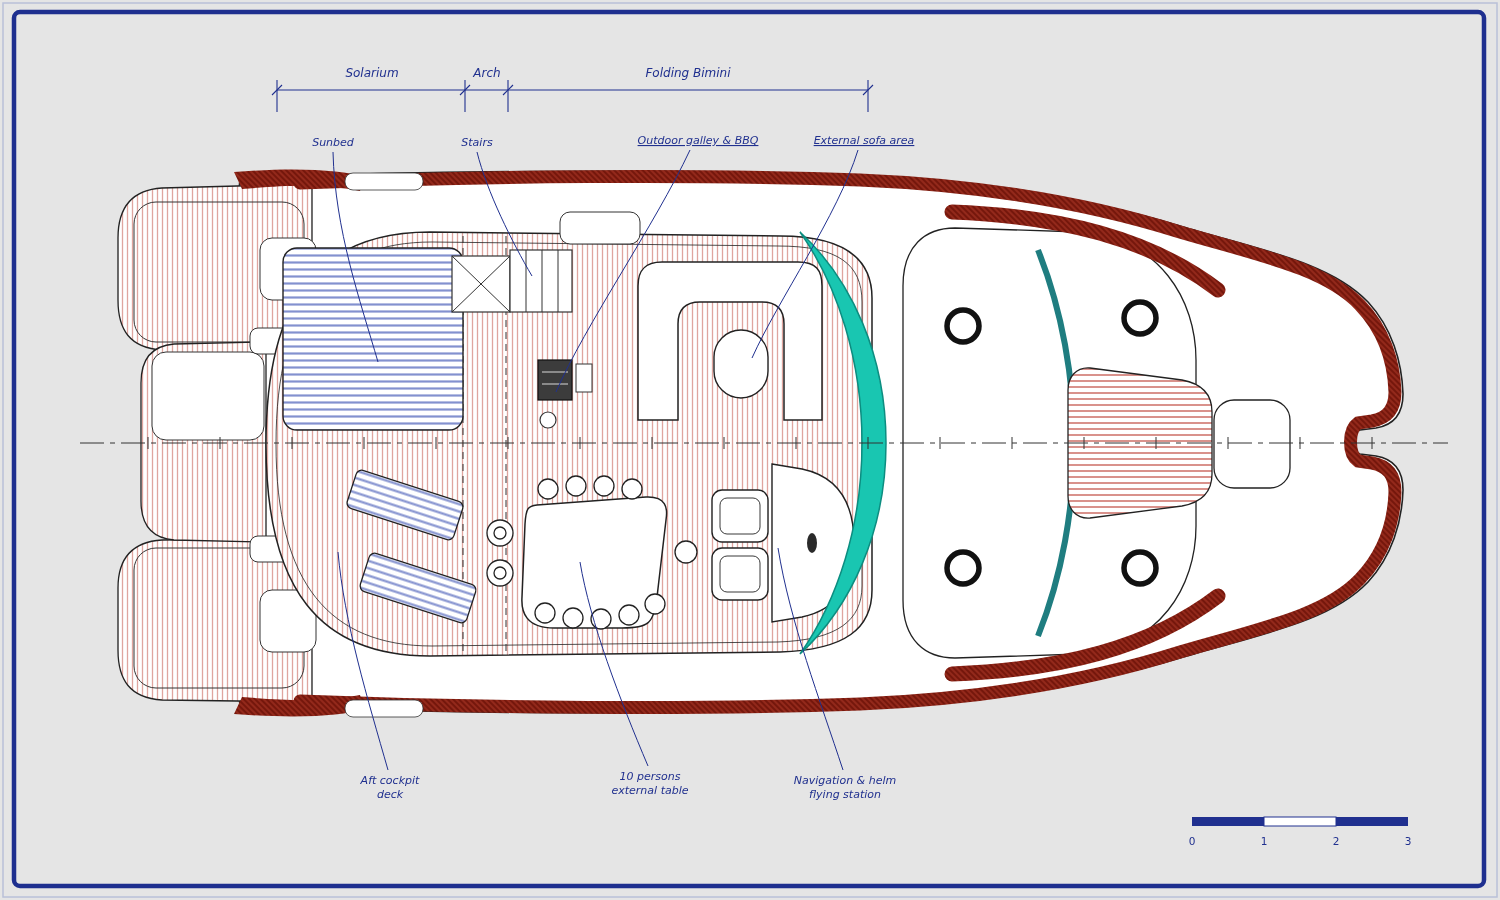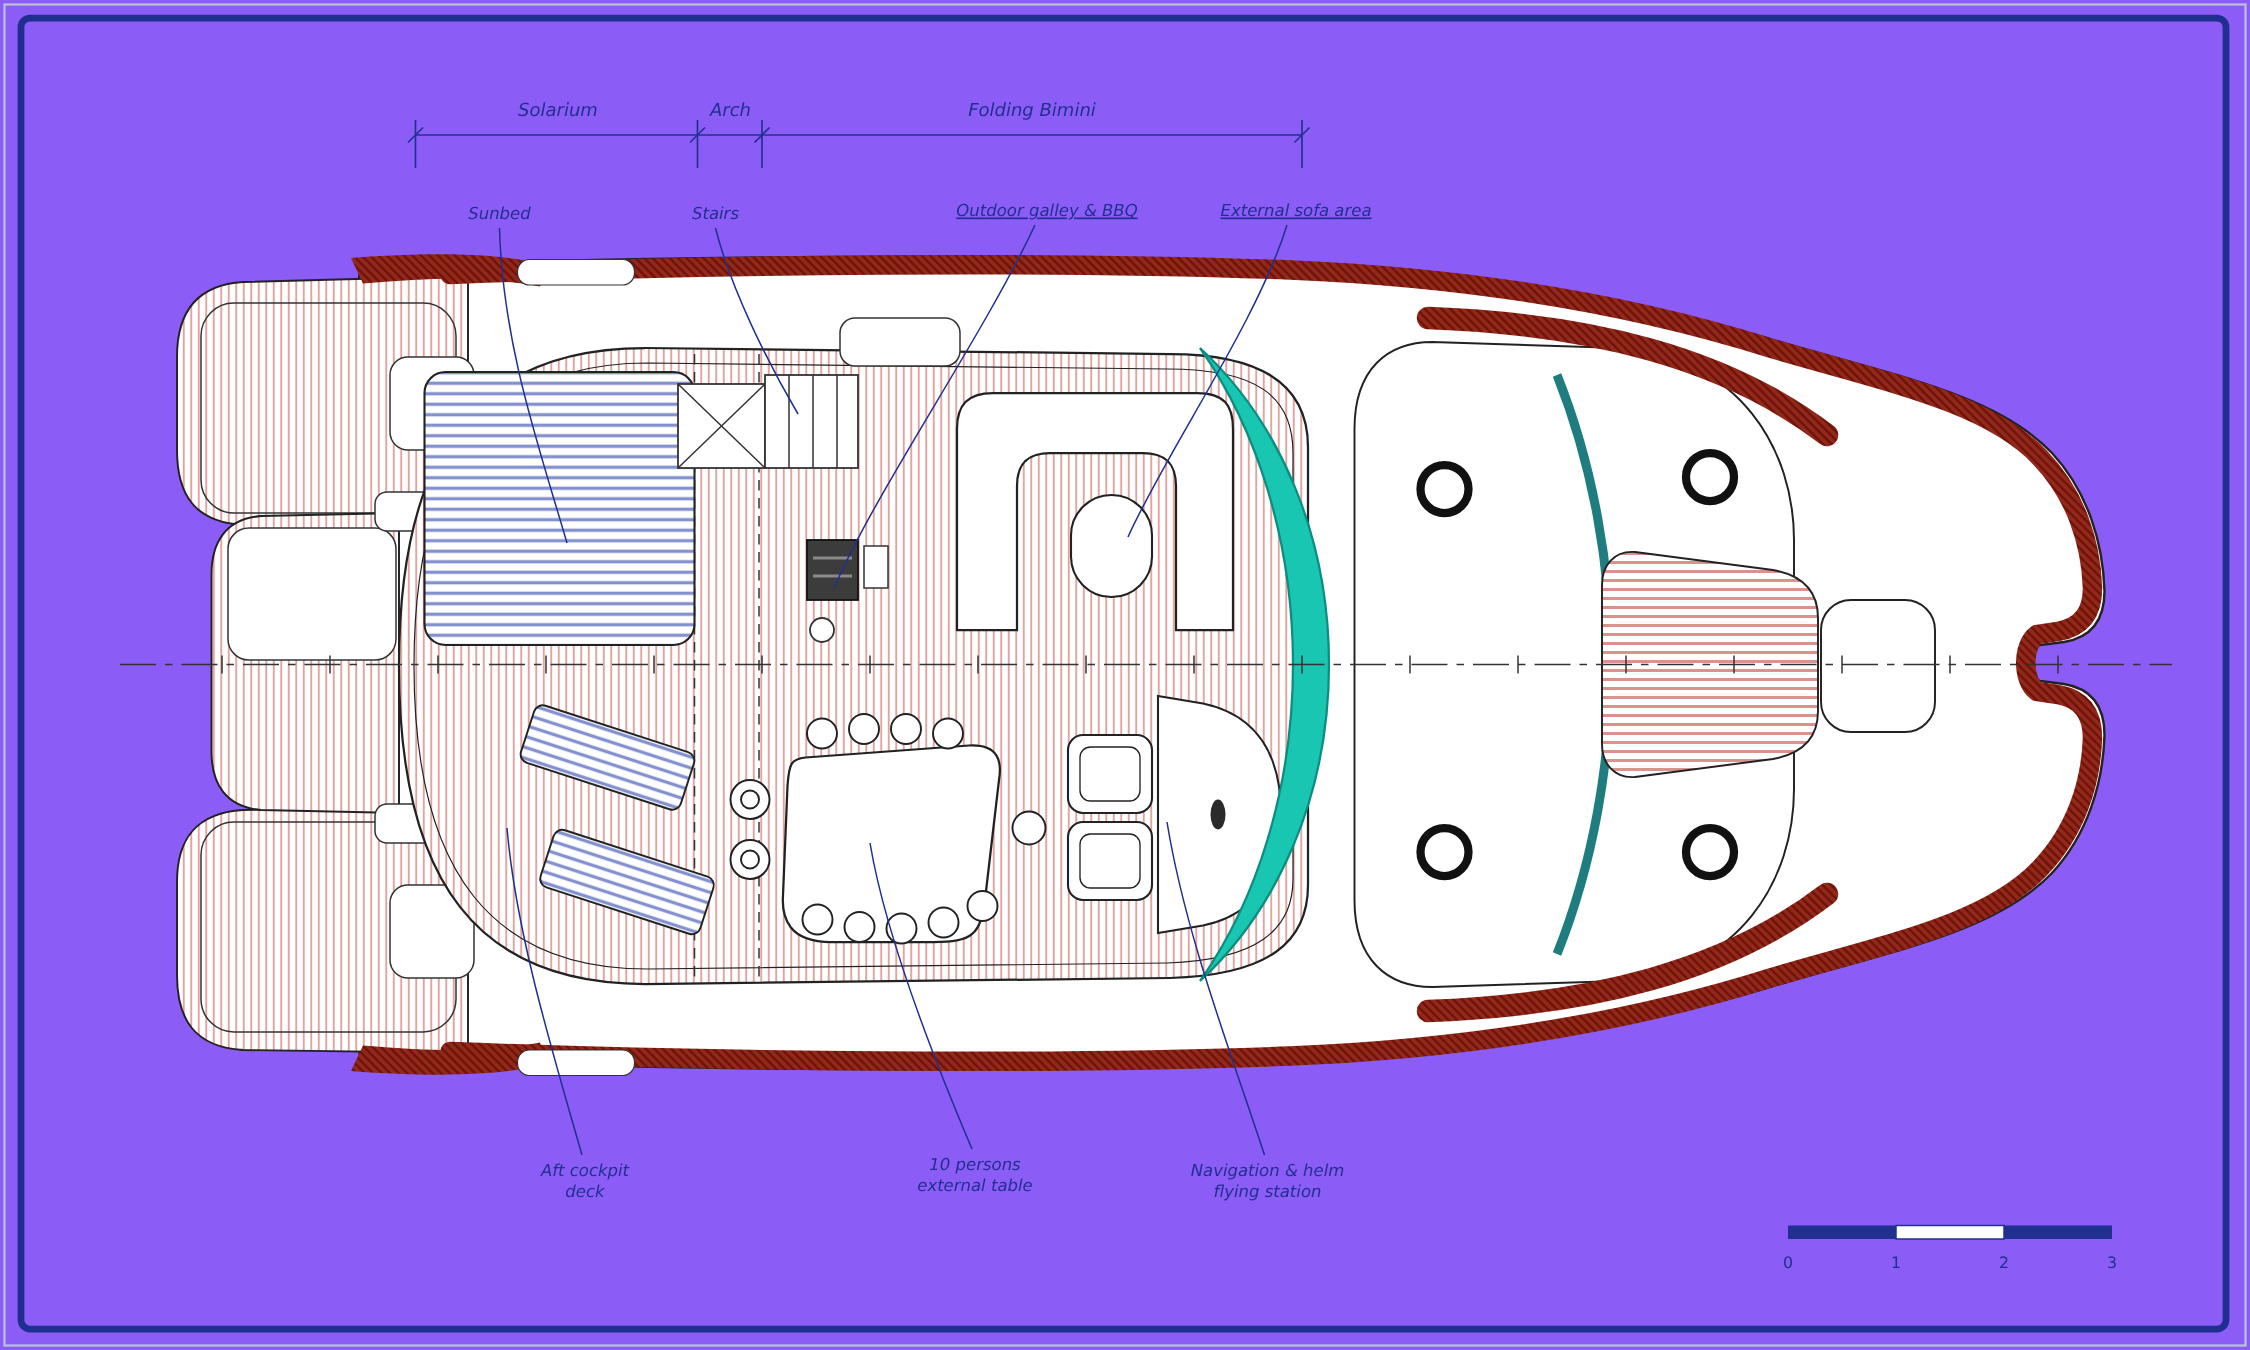--- a/index.html
+++ b/index.html
@@ -1,16 +1,16 @@
 <!DOCTYPE html>
 <html><head>
 <meta charset="utf-8">
 <style>
   html,body{margin:0;padding:0;background:#ffffff;}
-  .canvas{position:relative;width:1500px;height:900px;background:#8b5cf6;overflow:hidden;}
+  .canvas{position:relative;width:1500px;height:900px;background:#e5e5e5;overflow:hidden;}
   svg{position:absolute;left:0;top:0;}
   text{font-family:"DejaVu Sans", sans-serif;font-style:italic;fill:#20308f;}
   .dim-label{font-size:12px;}
   .callout-label{font-size:11px;}
   .scale-num{font-size:10.5px;font-style:normal;}
 </style>
 </head>
 <body>
 
 <div class="canvas">

